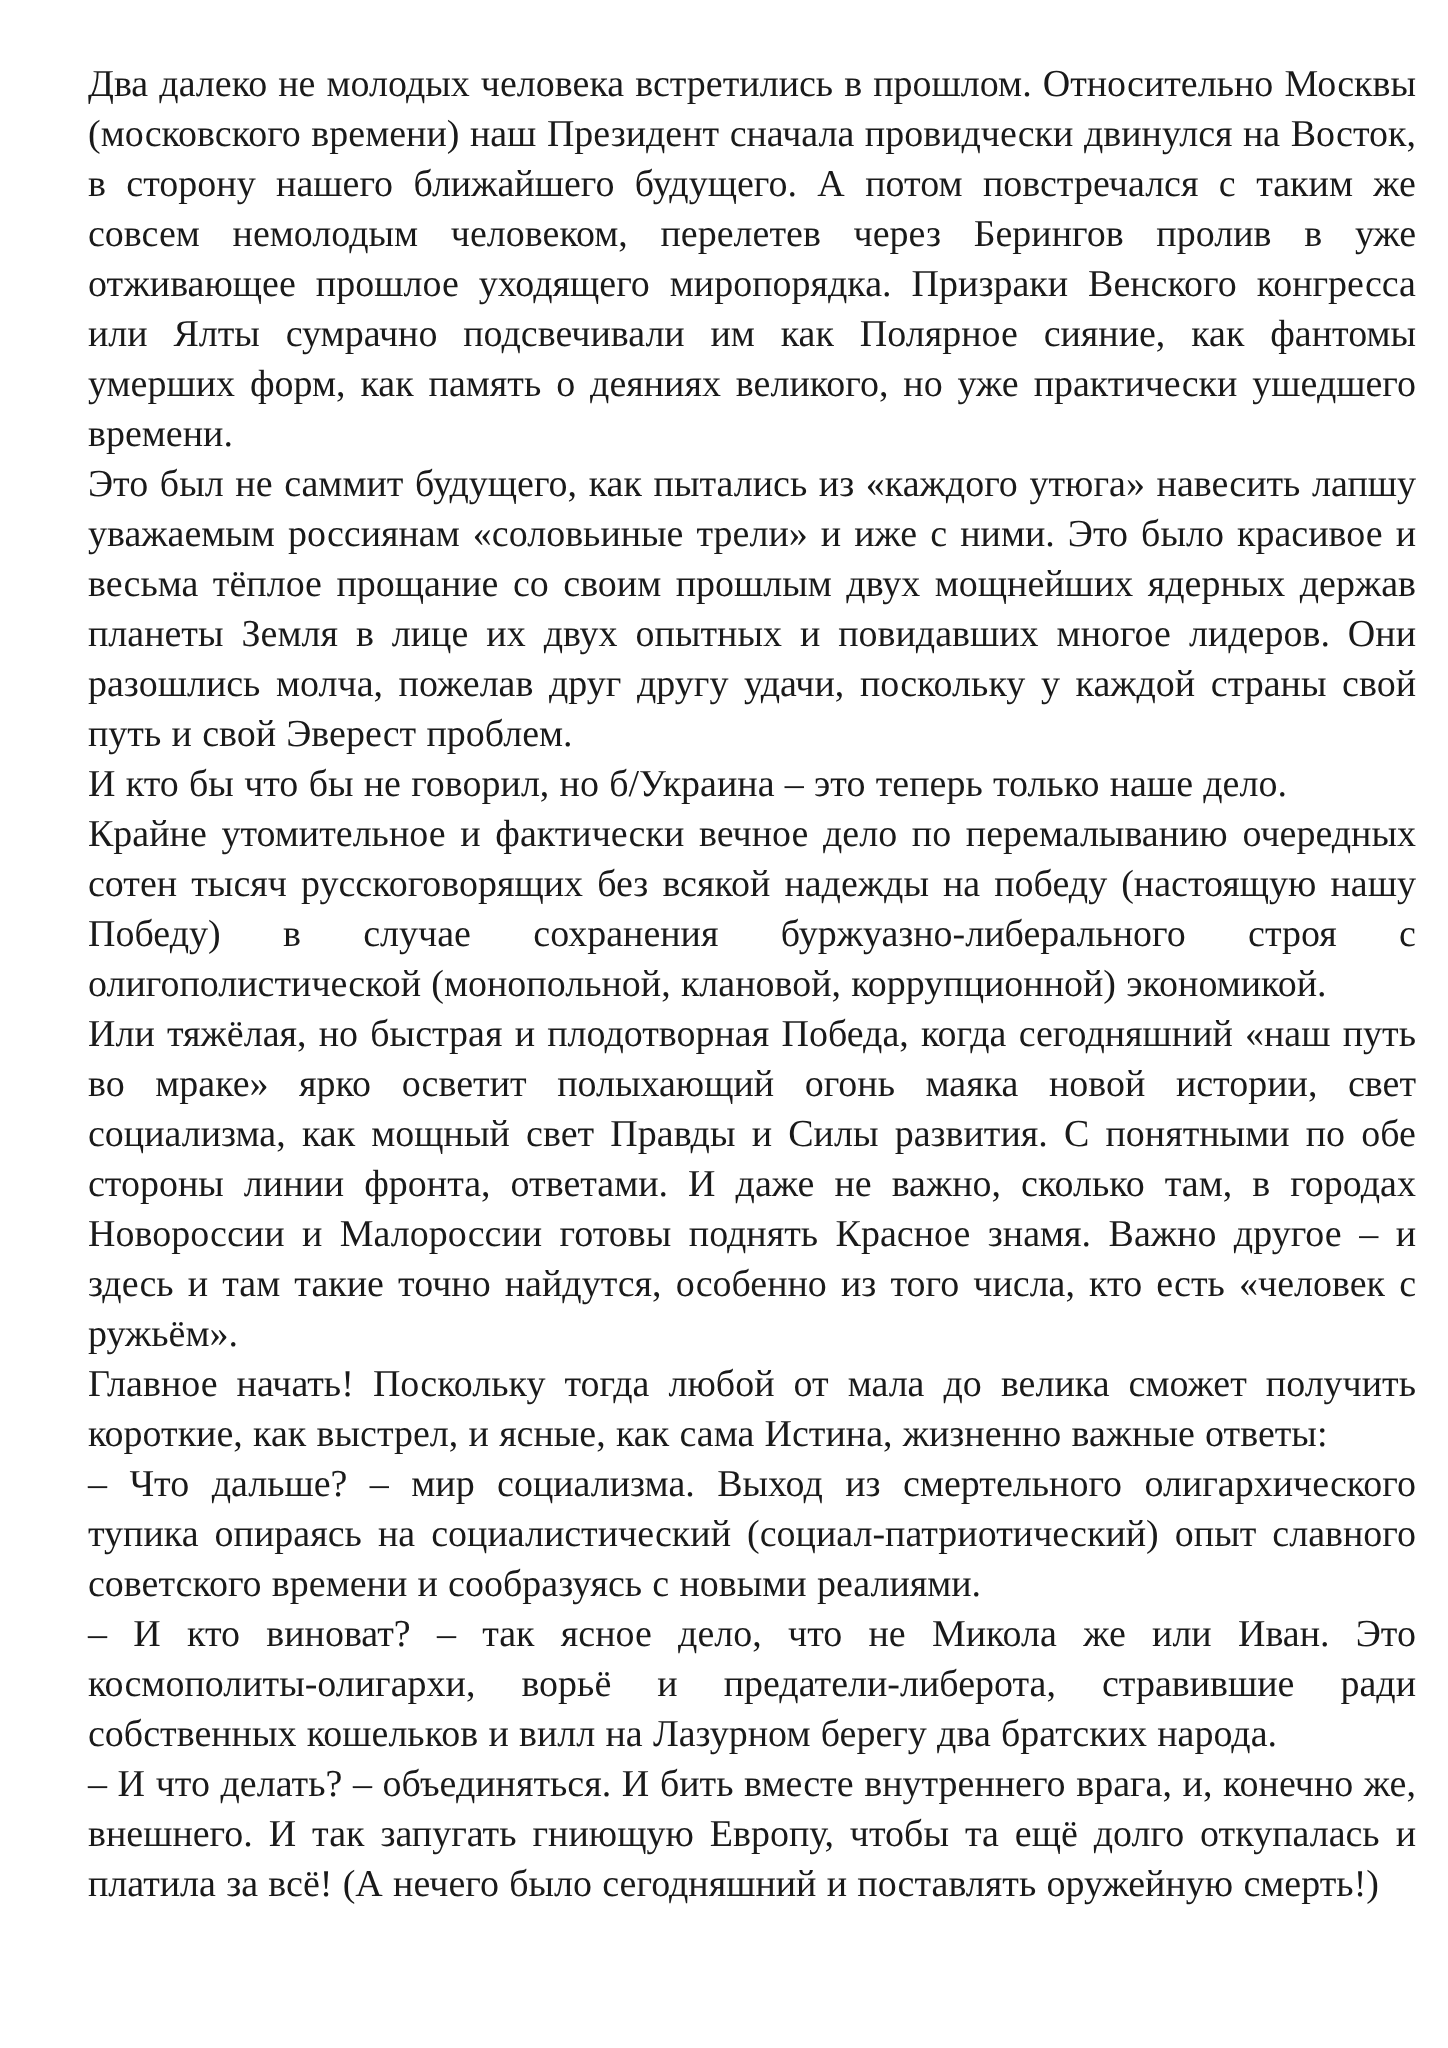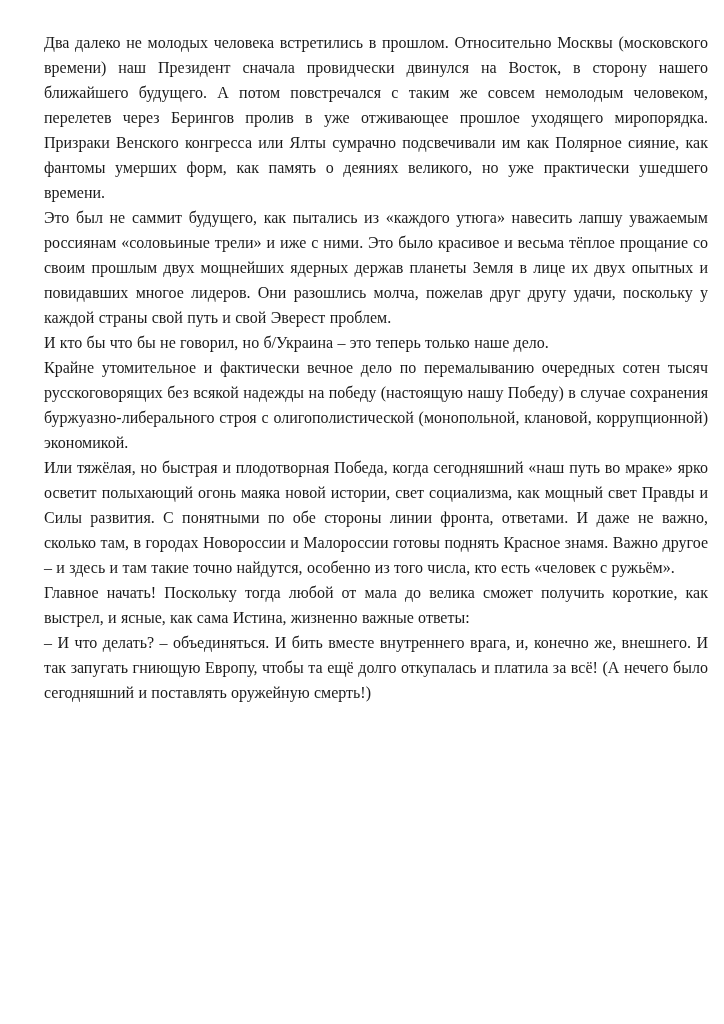--- a/index.html
+++ b/index.html
@@ -12,21 +12,21 @@
     height: 1024px;
     overflow: hidden;
   }
   .page {
     box-sizing: border-box;
     width: 724px;
     height: 1024px;
     background: #ffffff;
     padding: 30px 16px 20px 44px;
     font-family: "Liberation Serif", "DejaVu Serif", serif;
-    font-size: 16px;
+    font-size: 19px;
     line-height: 25px;
     color: #1a1a1a;
   }
   .doc-body p {
     margin: 0;
     padding: 0;
     text-align: justify;
     text-justify: inter-word;
     word-spacing: 0.02em;
   }
@@ -35,15 +35,17 @@
 <body>
 
 <div class="page">
   <div class="doc-body">
     <p>Два далеко не молодых человека встретились в прошлом. Относительно Москвы (московского времени) наш Президент сначала провидчески двинулся на Восток, в сторону нашего ближайшего будущего. А потом повстречался с таким же совсем немолодым человеком, перелетев через Берингов пролив в уже отживающее прошлое уходящего миропорядка. Призраки Венского конгресса или Ялты сумрачно подсвечивали им как Полярное сияние, как фантомы умерших форм, как память о деяниях великого, но уже практически ушедшего времени.</p>
     <p>Это был не саммит будущего, как пытались из «каждого утюга» навесить лапшу уважаемым россиянам «соловьиные трели» и иже с ними. Это было красивое и весьма тёплое прощание со своим прошлым двух мощнейших ядерных держав планеты Земля в лице их двух опытных и повидавших многое лидеров. Они разошлись молча, пожелав друг другу удачи, поскольку у каждой страны свой путь и свой Эверест проблем.</p>
     <p>И кто бы что бы не говорил, но б/Украина – это теперь только наше дело.</p>
     <p>Крайне утомительное и фактически вечное дело по перемалыванию очередных сотен тысяч русскоговорящих без всякой надежды на победу (настоящую нашу Победу) в случае сохранения буржуазно-либерального строя с олигополистической (монопольной, клановой, коррупционной) экономикой.</p>
     <p>Или тяжёлая, но быстрая и плодотворная Победа, когда сегодняшний «наш путь во мраке» ярко осветит полыхающий огонь маяка новой истории, свет социализма, как мощный свет Правды и Силы развития. С понятными по обе стороны линии фронта, ответами. И даже не важно, сколько там, в городах Новороссии и Малороссии готовы поднять Красное знамя. Важно другое – и здесь и там такие точно найдутся, особенно из того числа, кто есть «человек с ружьём».</p>
     <p>Главное начать! Поскольку тогда любой от мала до велика сможет получить короткие, как выстрел, и ясные, как сама Истина, жизненно важные ответы:</p>
+    <p>– Что дальше? – мир социализма. Выход из смертельного олигархического тупика опираясь на социалистический (социал-патриотический) опыт славного советского времени и сообразуясь с новыми реалиями.</p>
+    <p>– И кто виноват? – так ясное дело, что не Микола же или Иван. Это космополиты-олигархи, ворьё и предатели-либерота, стравившие ради собственных кошельков и вилл на Лазурном берегу два братских народа.</p>
     <p>– И что делать? – объединяться. И бить вместе внутреннего врага, и, конечно же, внешнего. И так запугать гниющую Европу, чтобы та ещё долго откупалась и платила за всё! (А нечего было сегодняшний и поставлять оружейную смерть!)</p>
   </div>
 </div>
 
 </body></html>

